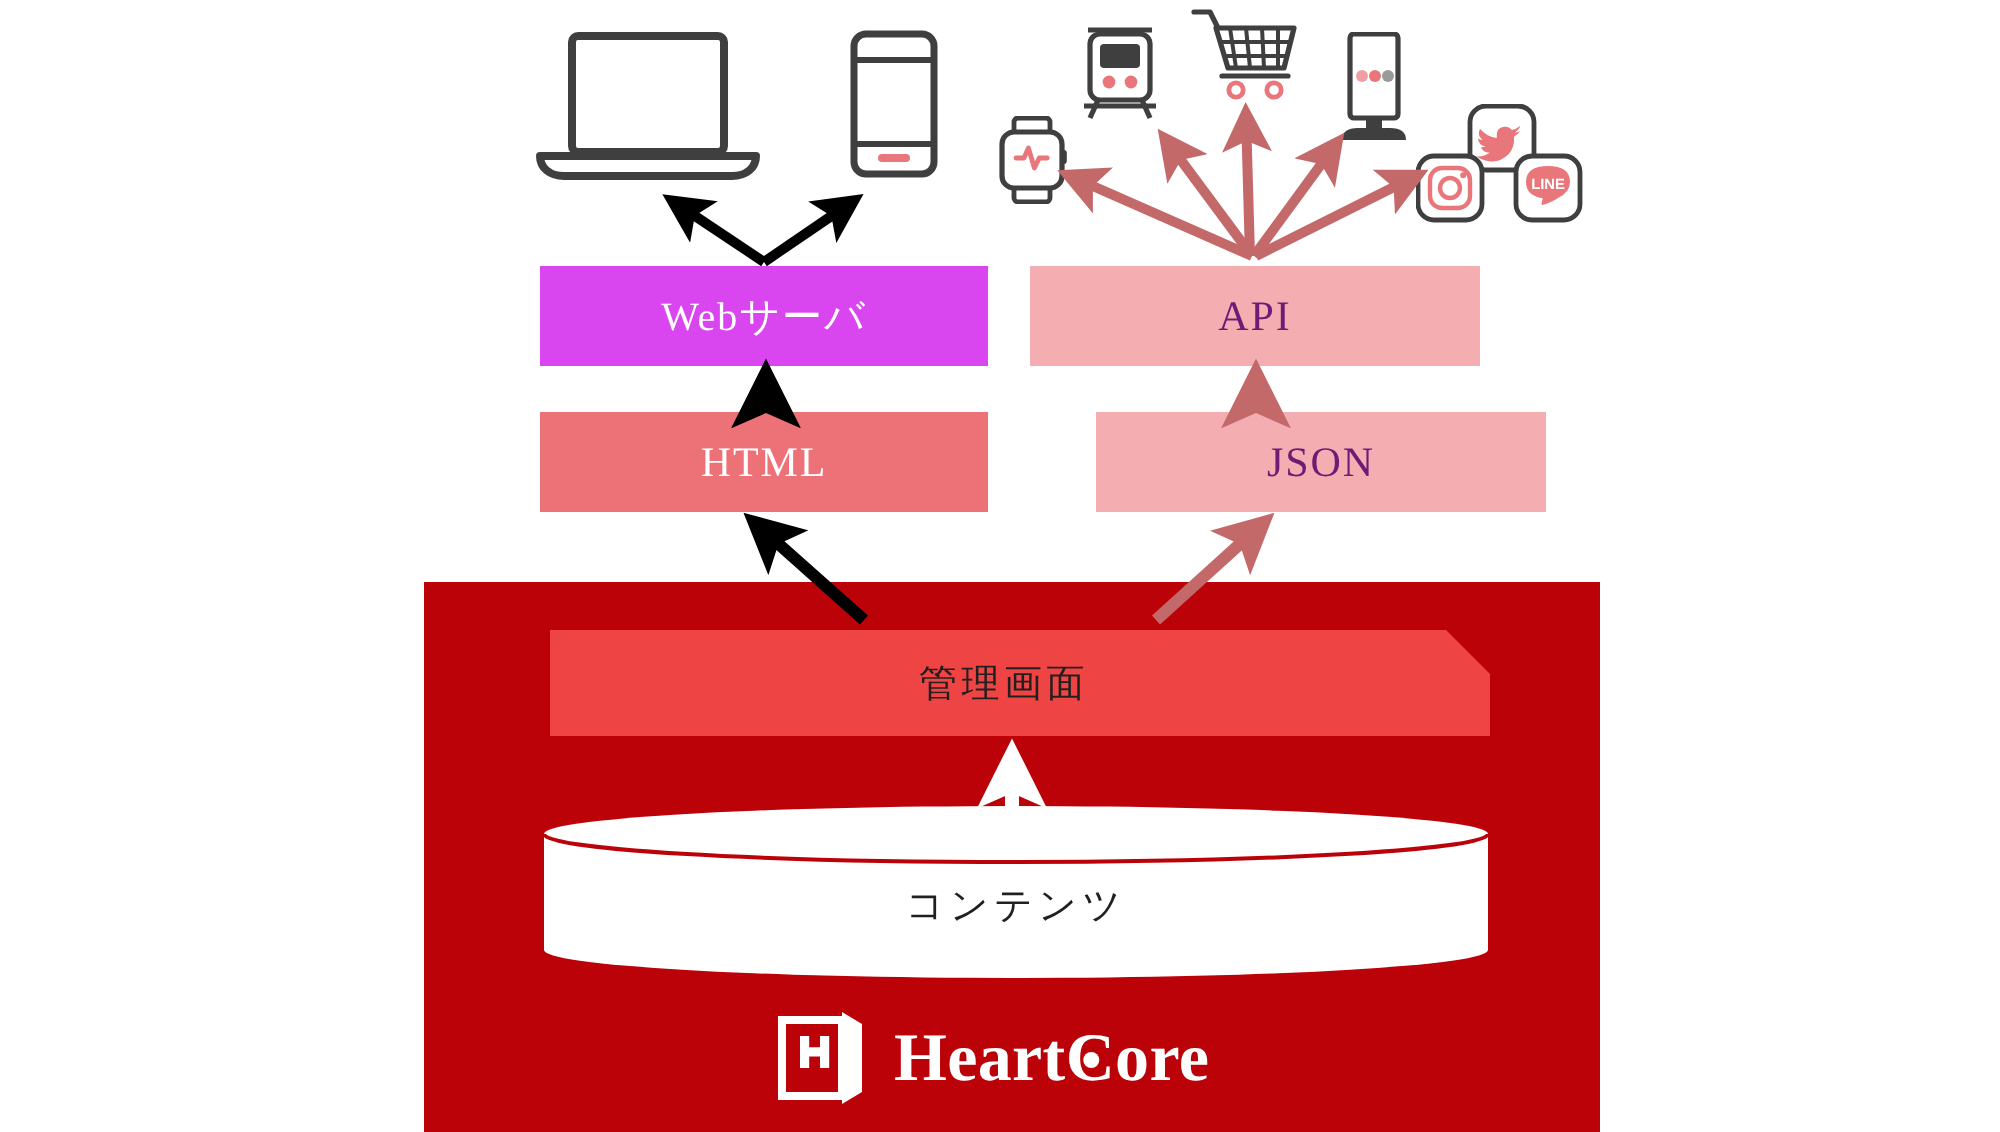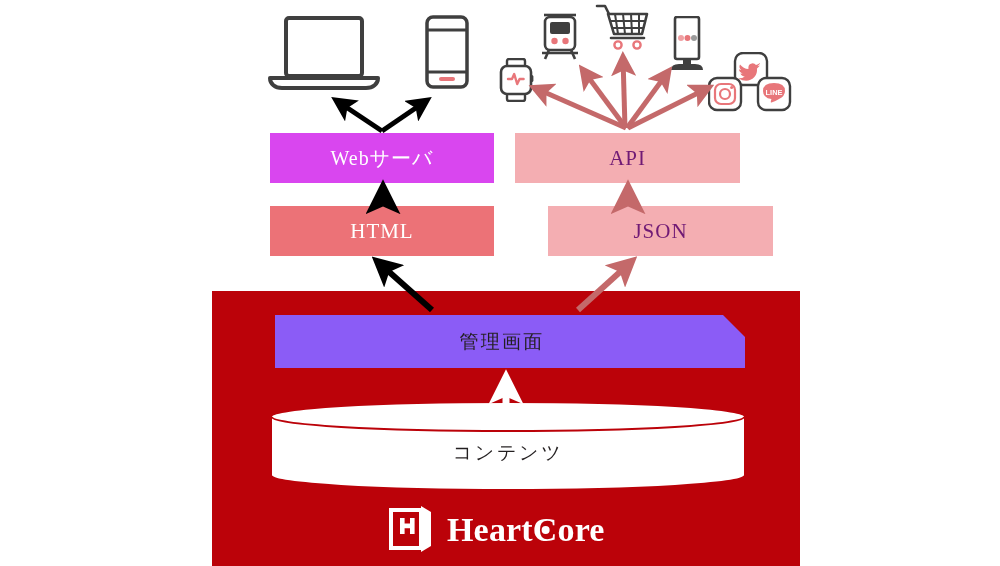--- a/index.html
+++ b/index.html
@@ -38,21 +38,21 @@
 
   
   .platform{
     left:212px; top:291px; width:588px; height:275px;
     background:#bb0209;
   }
 
   
   .admin{
     left:275px; top:315px; width:470px; height:53px;
-    background:#8b5cf6;
+    background:#ef4444;
     clip-path:polygon(0 0, 448px 0, 470px 22px, 470px 53px, 0 53px);
     display:flex;align-items:center;justify-content:center;
   }
   .admin span{
     font-size:19px;color:#231f20;letter-spacing:.12em;
     position:relative; left:-8px;
   }
 
   
   .cyl{left:272px; top:403px; width:472px; height:86px;}

